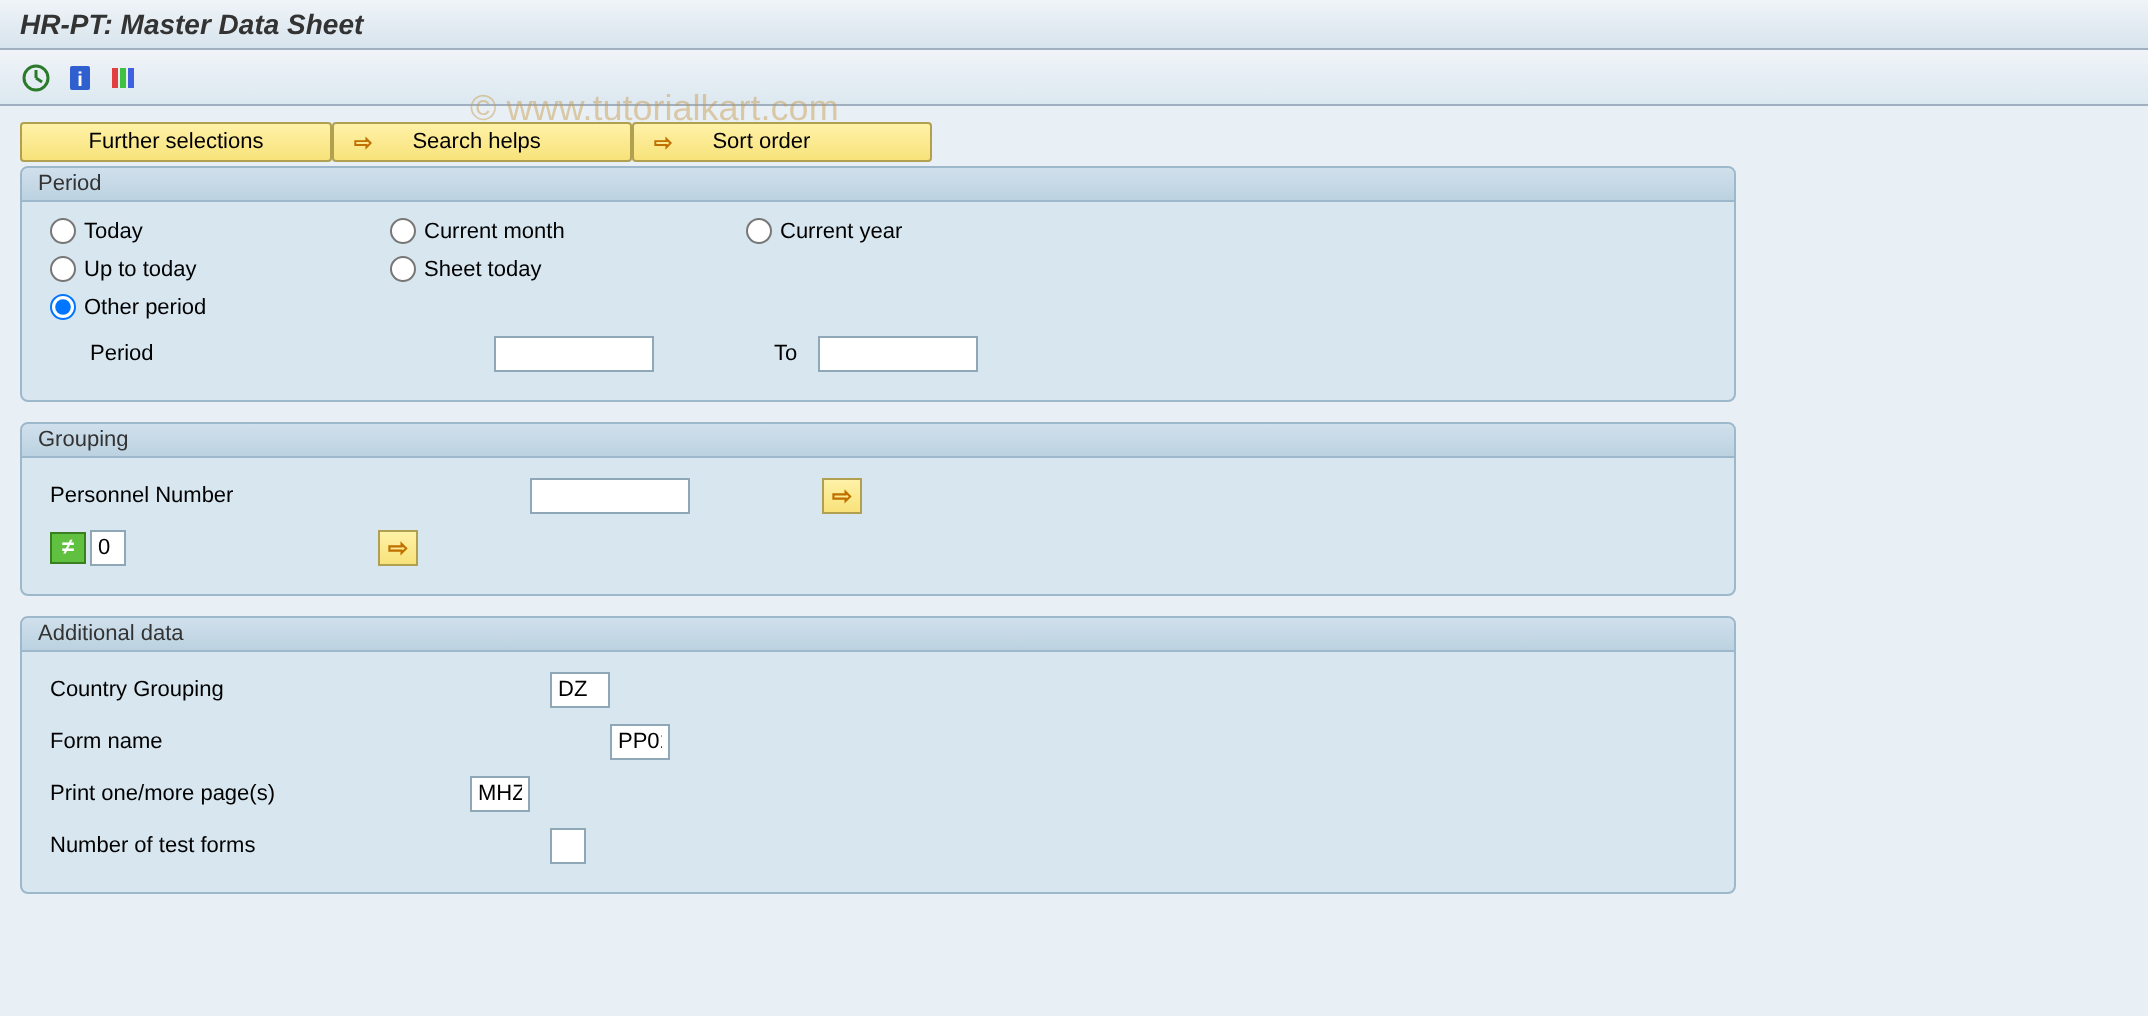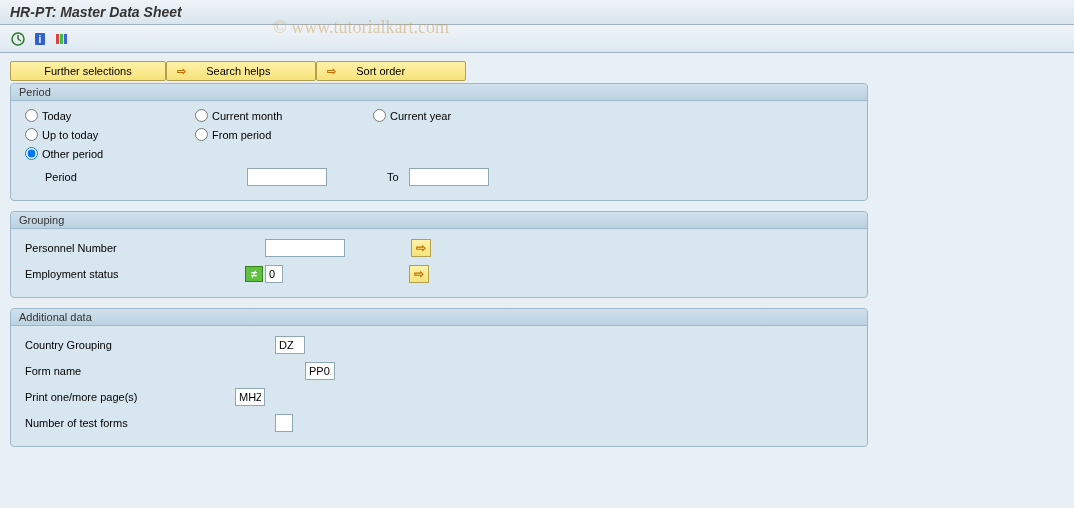--- a/index.html
+++ b/index.html
@@ -143,27 +143,26 @@
       display: inline-flex;
       align-items: center; justify-content: center;
       cursor: pointer;
       color: #fff;
       font-weight: bold;
       font-size: 11px;
       margin-right: 2px;
     }
     .watermark {
       position: absolute;
-      top: 17px;
+      top: 44px;
       left: 235px;
       color: rgba(200,150,70,0.45);
       font-size: 18px;
       pointer-events: none;
-      font-family: Liberation Serif, serif;
-      margin-left: 38px;
+      font-family: Liberation Sans, sans-serif;
     }
   </style>
 </head>
 <body>
 
 <div class="title-bar">HR-PT: Master Data Sheet</div>
 
 <div class="toolbar">
   <span class="tb-icon">
     <svg width="16" height="16" viewBox="0 0 16 16">
@@ -222,21 +221,21 @@
           <span>Current year</span>
         </label>
       </div>
       <div class="radio-row">
         <label class="radio-item col1">
           <input type="radio" name="period" style="">
           <span>Up to today</span>
         </label>
         <label class="radio-item col2">
           <input type="radio" name="period" style="">
-          <span>From period</span>
+          <span>Sheet today</span>
         </label>
       </div>
       <div class="radio-row">
         <label class="radio-item col1">
           <input type="radio" name="period" checked="" style="">
           <span>Other period</span>
         </label>
       </div>
       <div class="field-row">
         <span class="field-label-period">Period</span>
@@ -250,21 +249,20 @@
   <div class="group">
     <div class="group-header">Grouping</div>
     <div class="group-body">
       <div class="field-row">
         <span class="field-label">Personnel Number</span>
         <span style="width:20px"></span>
         <input class="text-input w80" value="" style="">
         <span class="multi-btn">⇨</span>
       </div>
       <div class="field-row">
-        <span class="field-label">Employment status</span>
         <span class="ne-btn">≠</span>
         <input class="text-input w18" value="0" style="">
         <span style="width:60px"></span>
         <span class="multi-btn">⇨</span>
       </div>
     </div>
   </div>
 
   <div class="group">
     <div class="group-header">Additional data</div>

